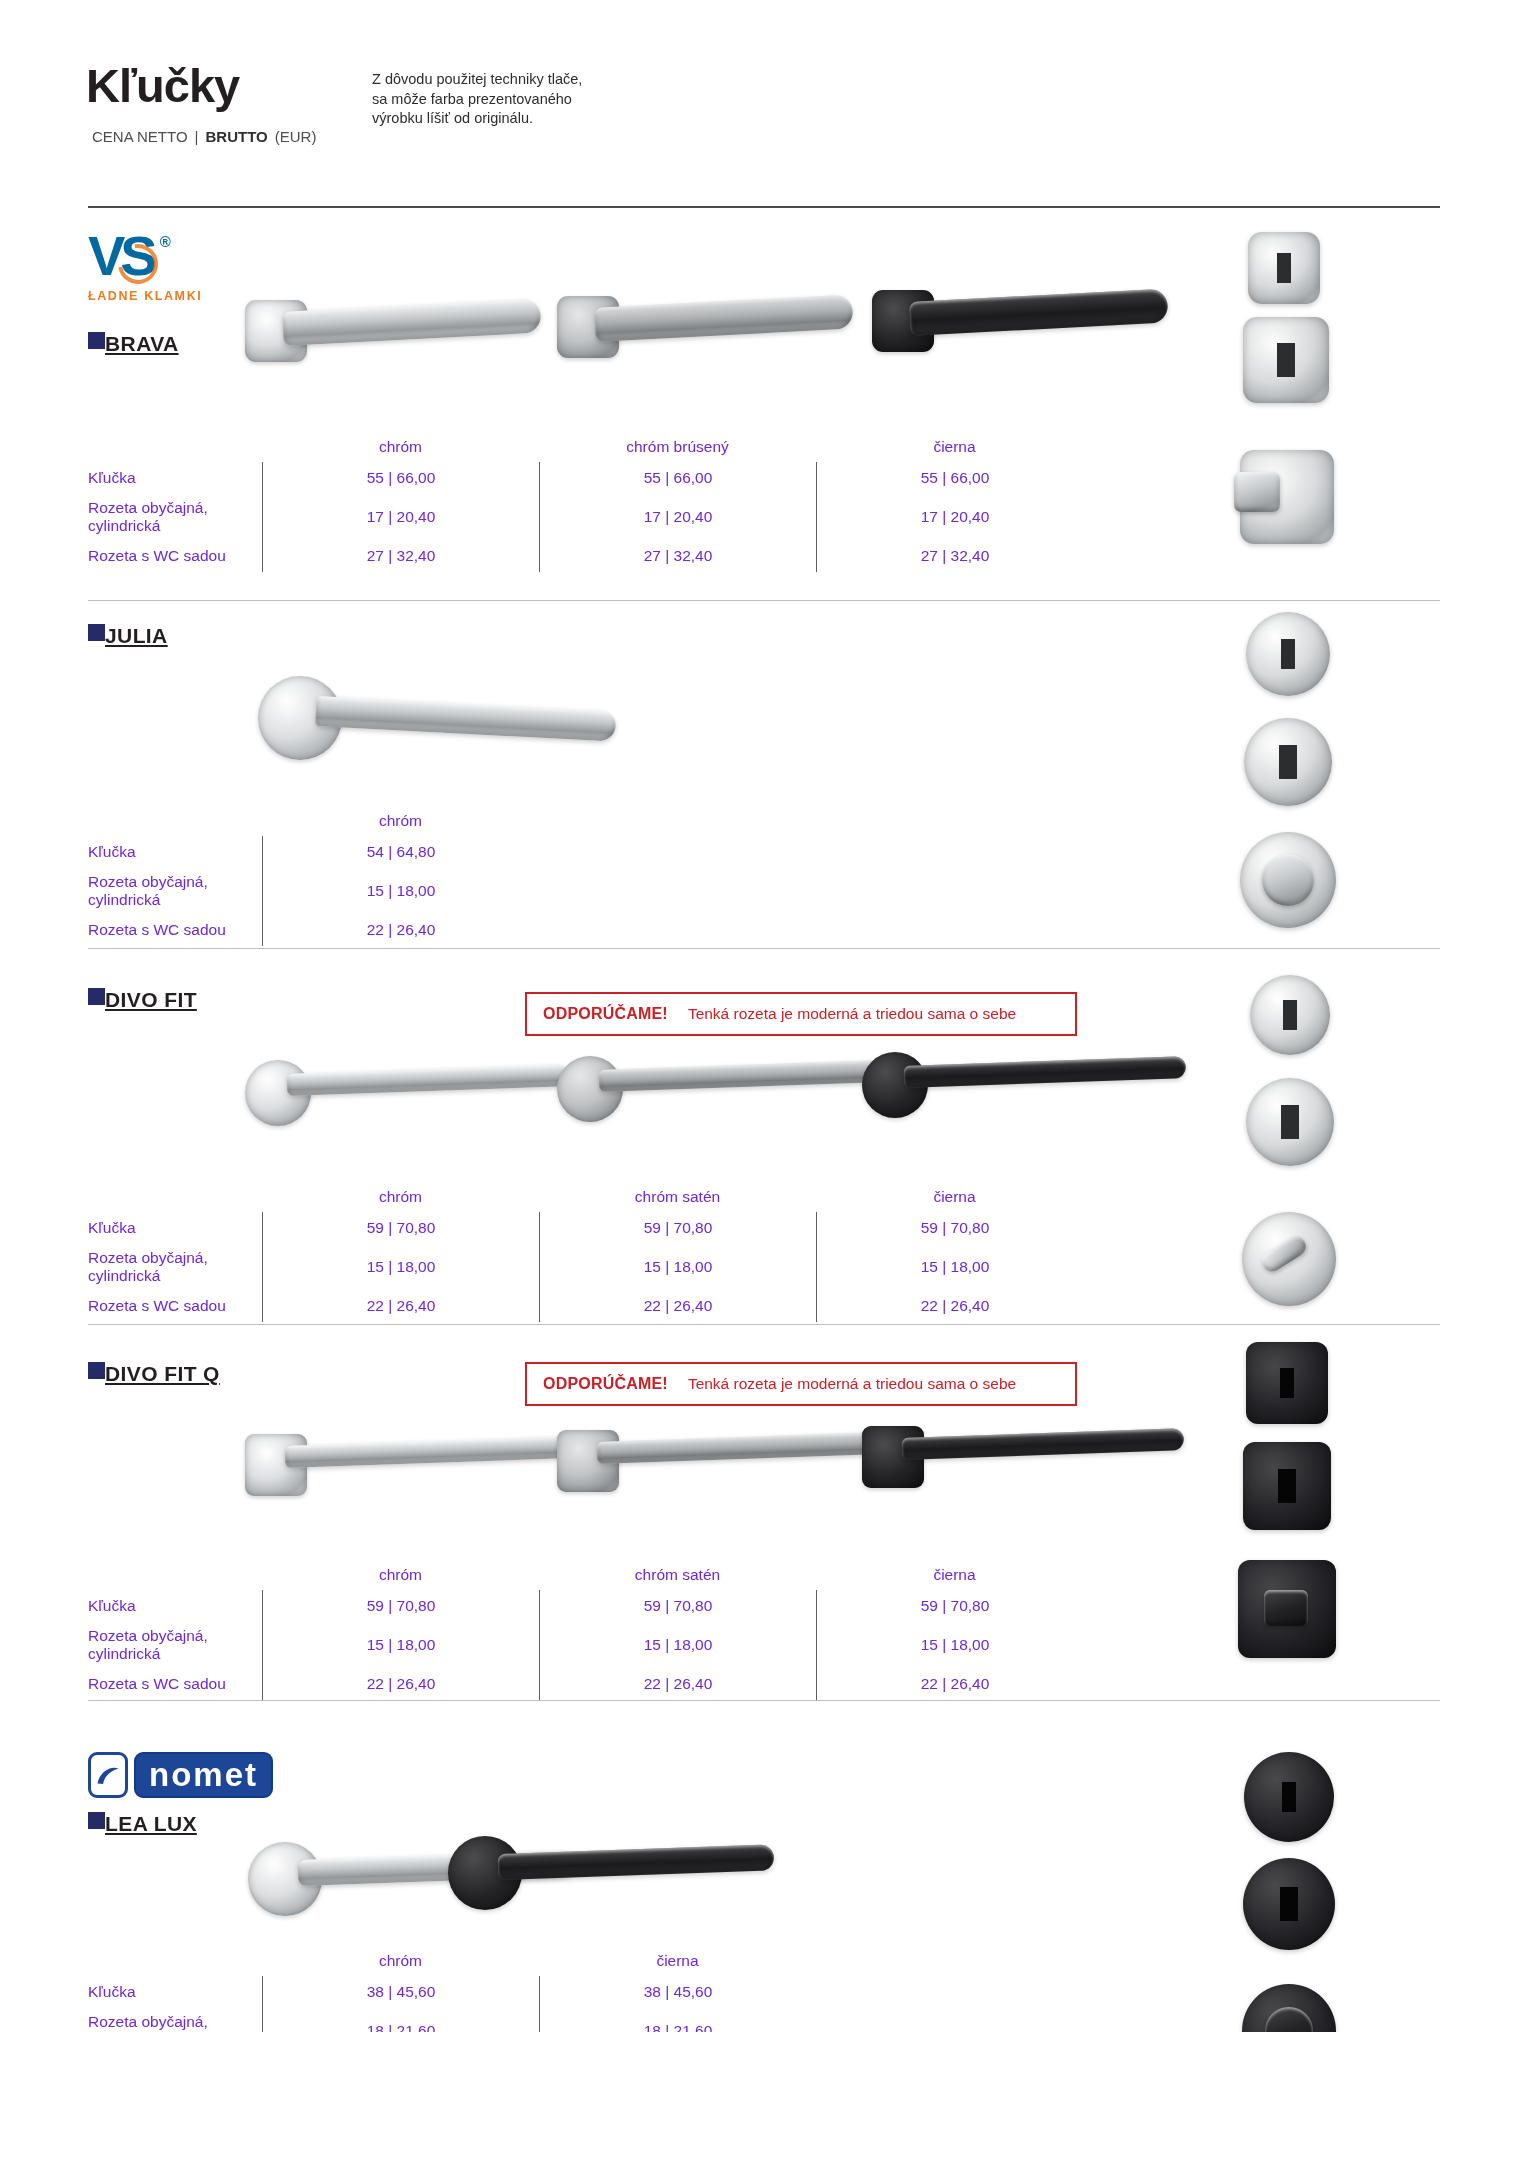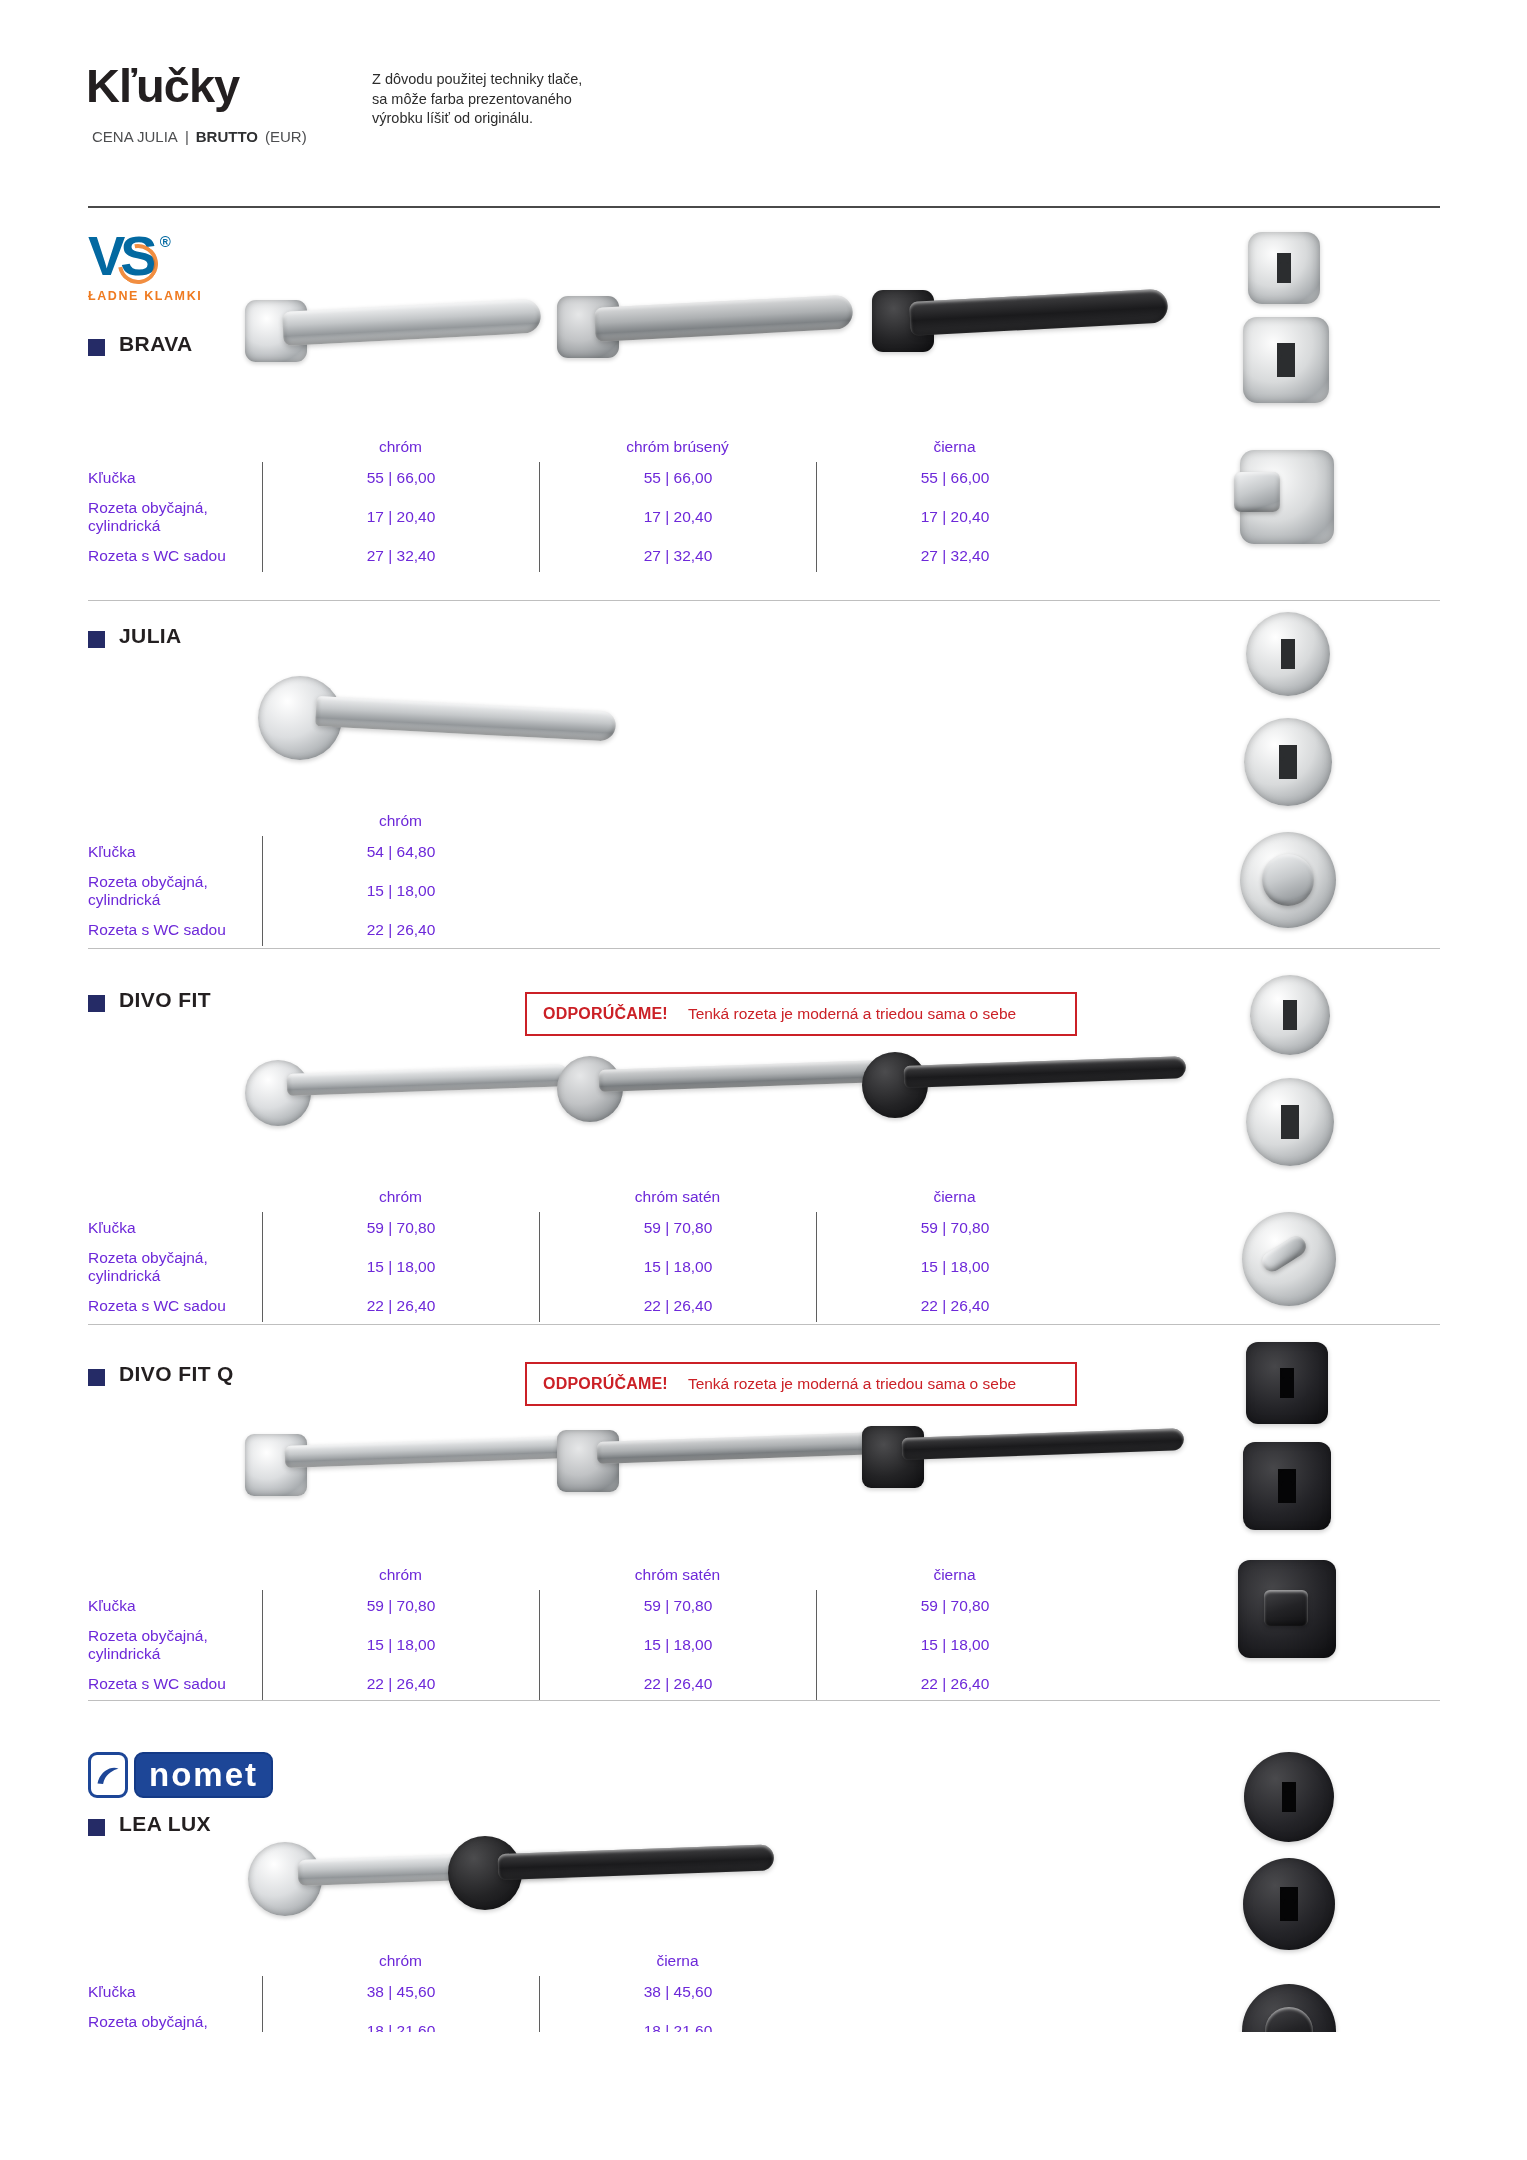--- a/index.html
+++ b/index.html
@@ -23,21 +23,21 @@
   .vs-tag{margin-top:5px;font-size:12.5px;font-weight:700;color:#ef7b21;letter-spacing:1.6px;}
 
   .nomet{display:flex;gap:6px;align-items:center;}
   .nomet-icon{width:40px;height:46px;border:3px solid #1d4697;border-radius:9px;background:#fff;
               display:flex;align-items:center;justify-content:center;box-sizing:border-box;}
   .nomet-word{height:46px;background:#1d4697;color:#fff;font-weight:700;font-size:33px;letter-spacing:2px;
               padding:0 13px;border-radius:9px;display:flex;align-items:center;box-sizing:border-box;
               border:2px solid #143a86;}
 
   
-  .sec-title{display:flex;align-items:flex-end;gap:14px;}
+  .sec-title{display:flex;align-items:flex-start;text-decoration:underline;}
   .sec-title .sq{width:17px;height:17px;background:#252b66;}
   .sec-title h2{margin:0;font-size:21px;font-weight:800;letter-spacing:.4px;color:#231f20;}
 
   
   .reco{border:2px solid #cb2026;display:flex;align-items:center;gap:20px;padding:0 16px;
         height:44px;box-sizing:border-box;background:#fff;}
   .reco .badge{font-weight:700;color:#cb2026;font-size:16px;letter-spacing:.2px;}
   .reco .txt{color:#cb2026;font-size:15.5px;}
 
   
@@ -102,21 +102,21 @@
   .plogo .brk.l{border-right:none;}
   .plogo .brk.r{border-left:none;}
 </style>
 </head>
 <body>
 
 <div class="page">
 
   <div class="abs h1" style="left:86px;top:62px;">Kľučky</div>
   <div class="abs pricenote" style="left:92px;top:128px;">
-    <span>CENA JULIA</span>
+    <span>CENA NETTO</span>
     <span>|</span>
     <span class="b">BRUTTO</span>
     <span>(EUR)</span>
   </div>
   <div class="abs disclaimer" style="left:372px;top:70px;">Z dôvodu použitej techniky tlače,
 sa môže farba prezentovaného
 výrobku líšiť od originálu.</div>
   <div class="abs hrule" style="left:88px;top:206px;width:1352px;"></div>
 
   <div class="abs" style="left:0;top:222px;width:1527px;height:378px;">

